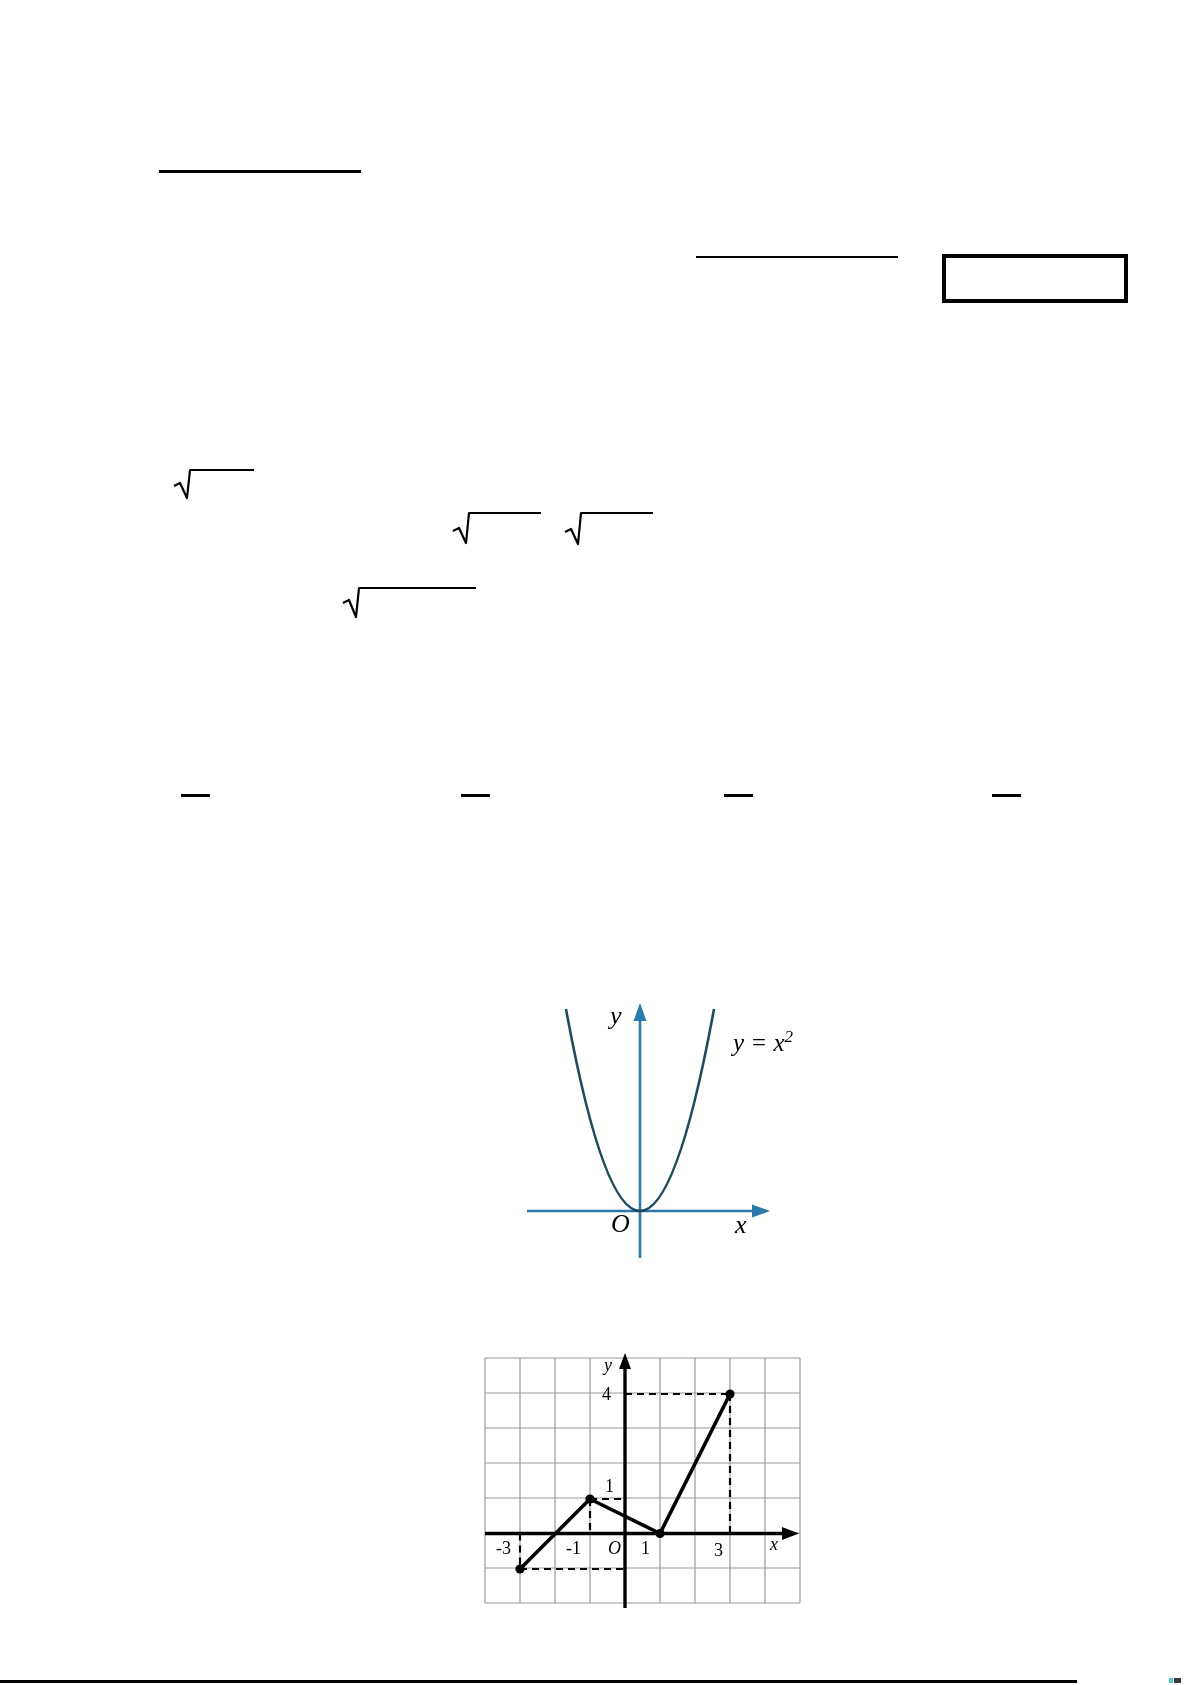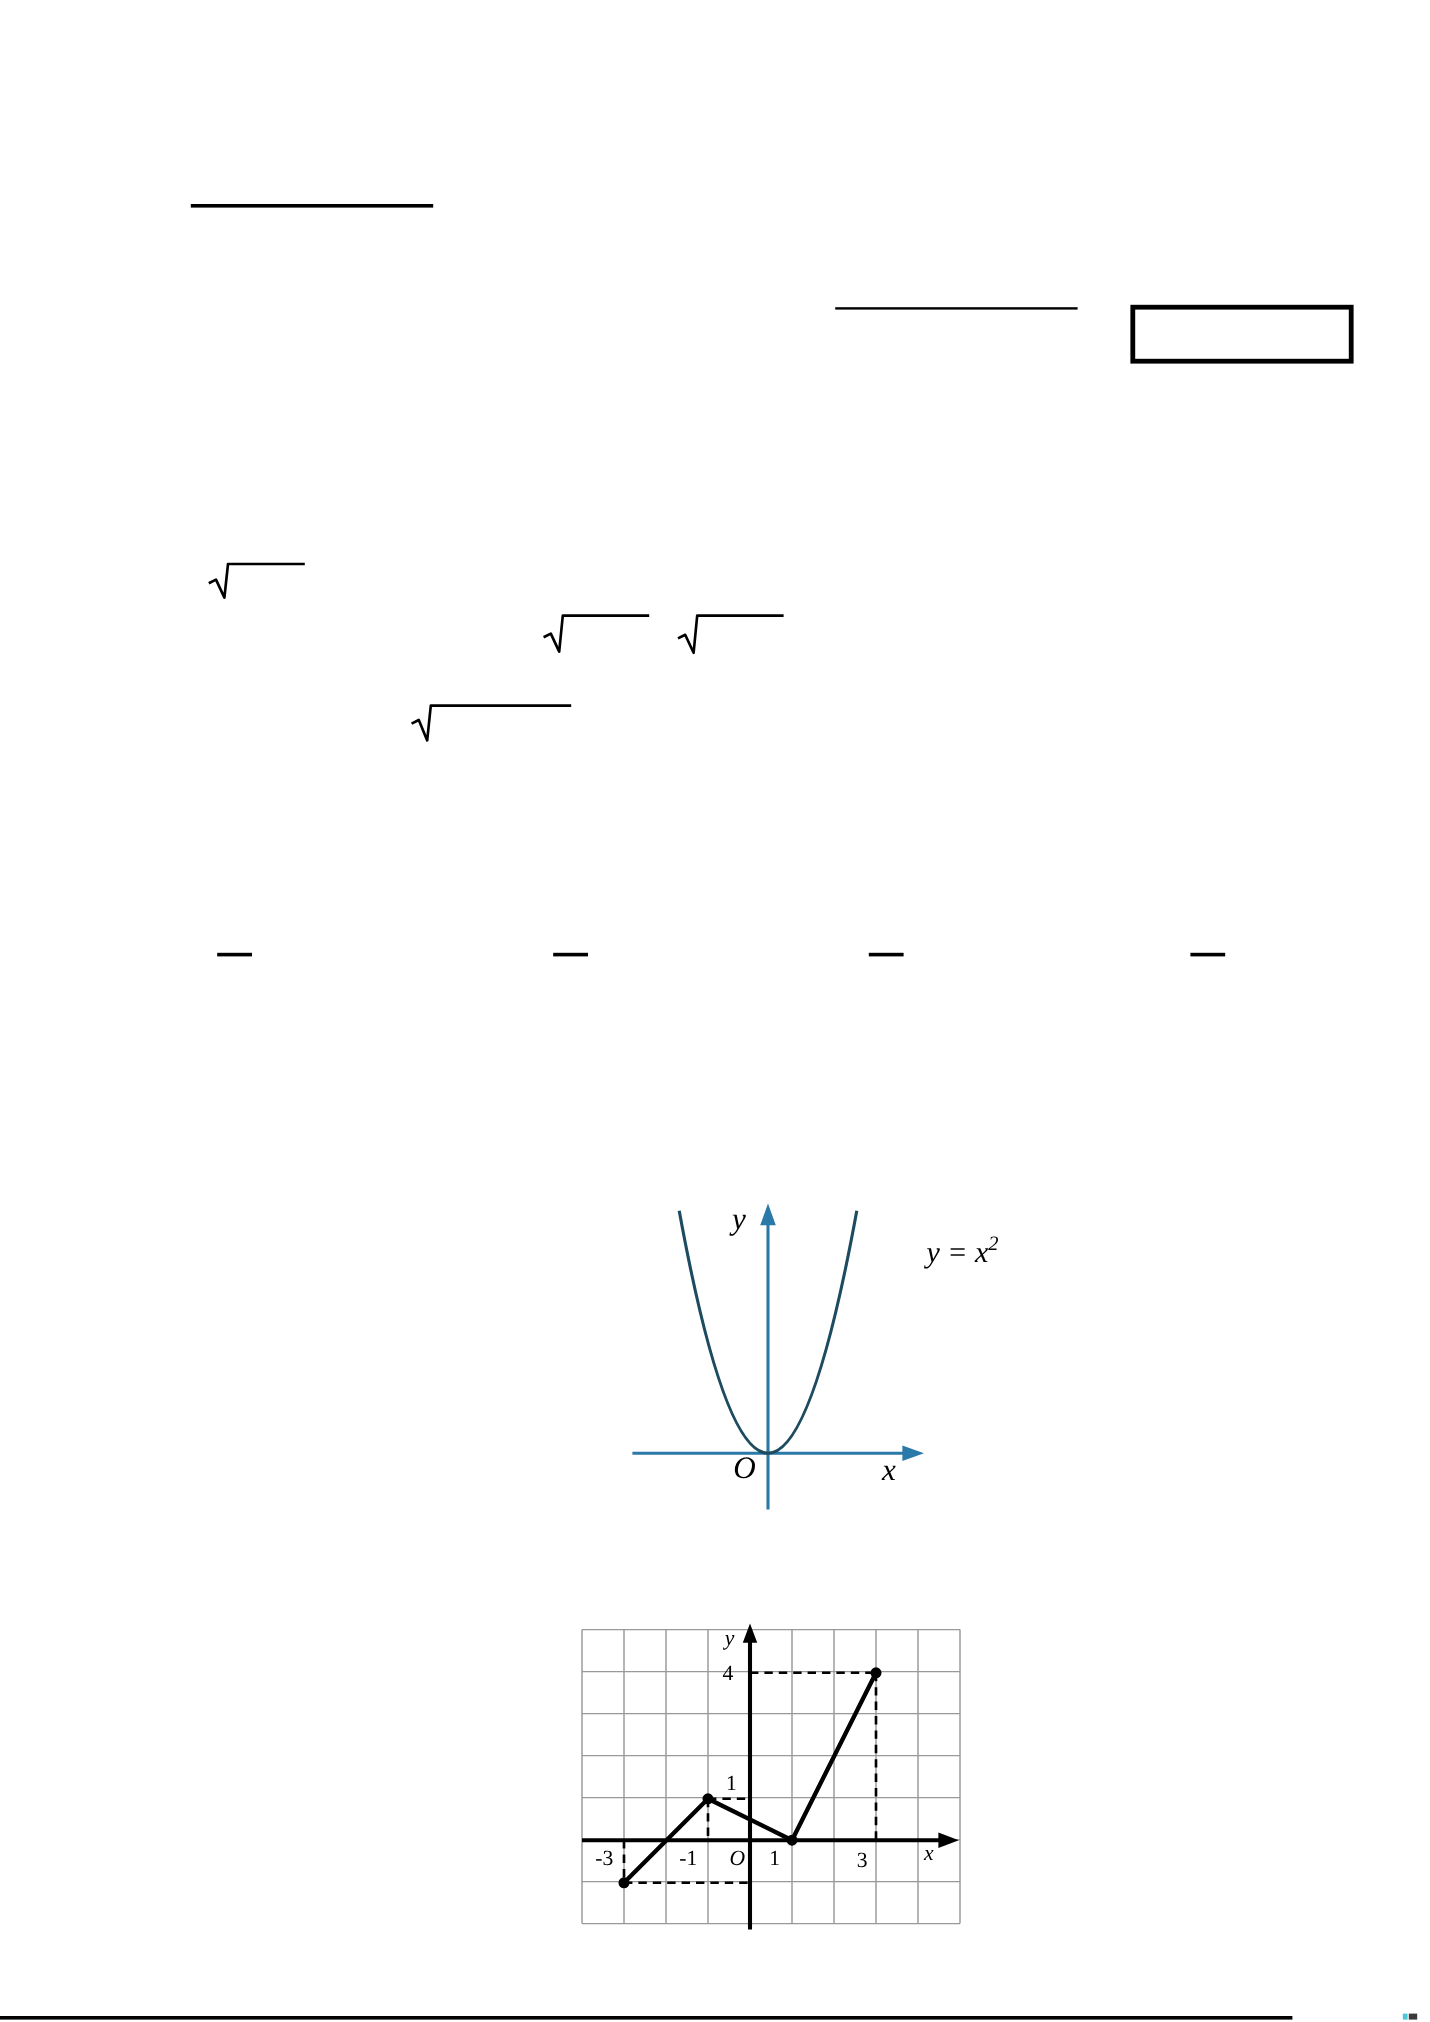--- a/index.html
+++ b/index.html
@@ -4,21 +4,21 @@
 <style>
   html,body{margin:0;padding:0;background:#e8e8e8;}
   #page{position:relative;width:1192px;height:1685px;background:#ffffff;overflow:hidden;
         font-family:"Liberation Serif", serif;color:#000;}
   .hline{position:absolute;background:#000;}
   .frac-bar{position:absolute;background:#000;height:3px;}
   .svgfig{position:absolute;}
   .fig-label{position:absolute;font-family:"Liberation Serif", serif;line-height:1;white-space:nowrap;}
   .it{font-style:italic;}
   .para-label{font-size:26px;}
-  .eq-label{font-size:25px;font-style:italic;margin-left:39px;}
+  .eq-label{font-size:25px;font-style:italic;}
   .eq-label sup{font-size:17px;}
   .grid-label{font-size:18px;}
   #answer-box{position:absolute;left:942px;top:254px;width:178px;height:41px;border:4px solid #000;background:#fff;}
   #footer-line{position:absolute;left:0;top:1680px;width:1077px;height:3px;background:#000;}
   #corner-mark-cyan{position:absolute;left:1169px;top:1678px;width:4px;height:5px;background:#49c8d8;}
   #corner-mark-dark{position:absolute;left:1174px;top:1678px;width:7px;height:5px;background:#3a3a3a;}
 </style>
 </head>
 <body>
 

